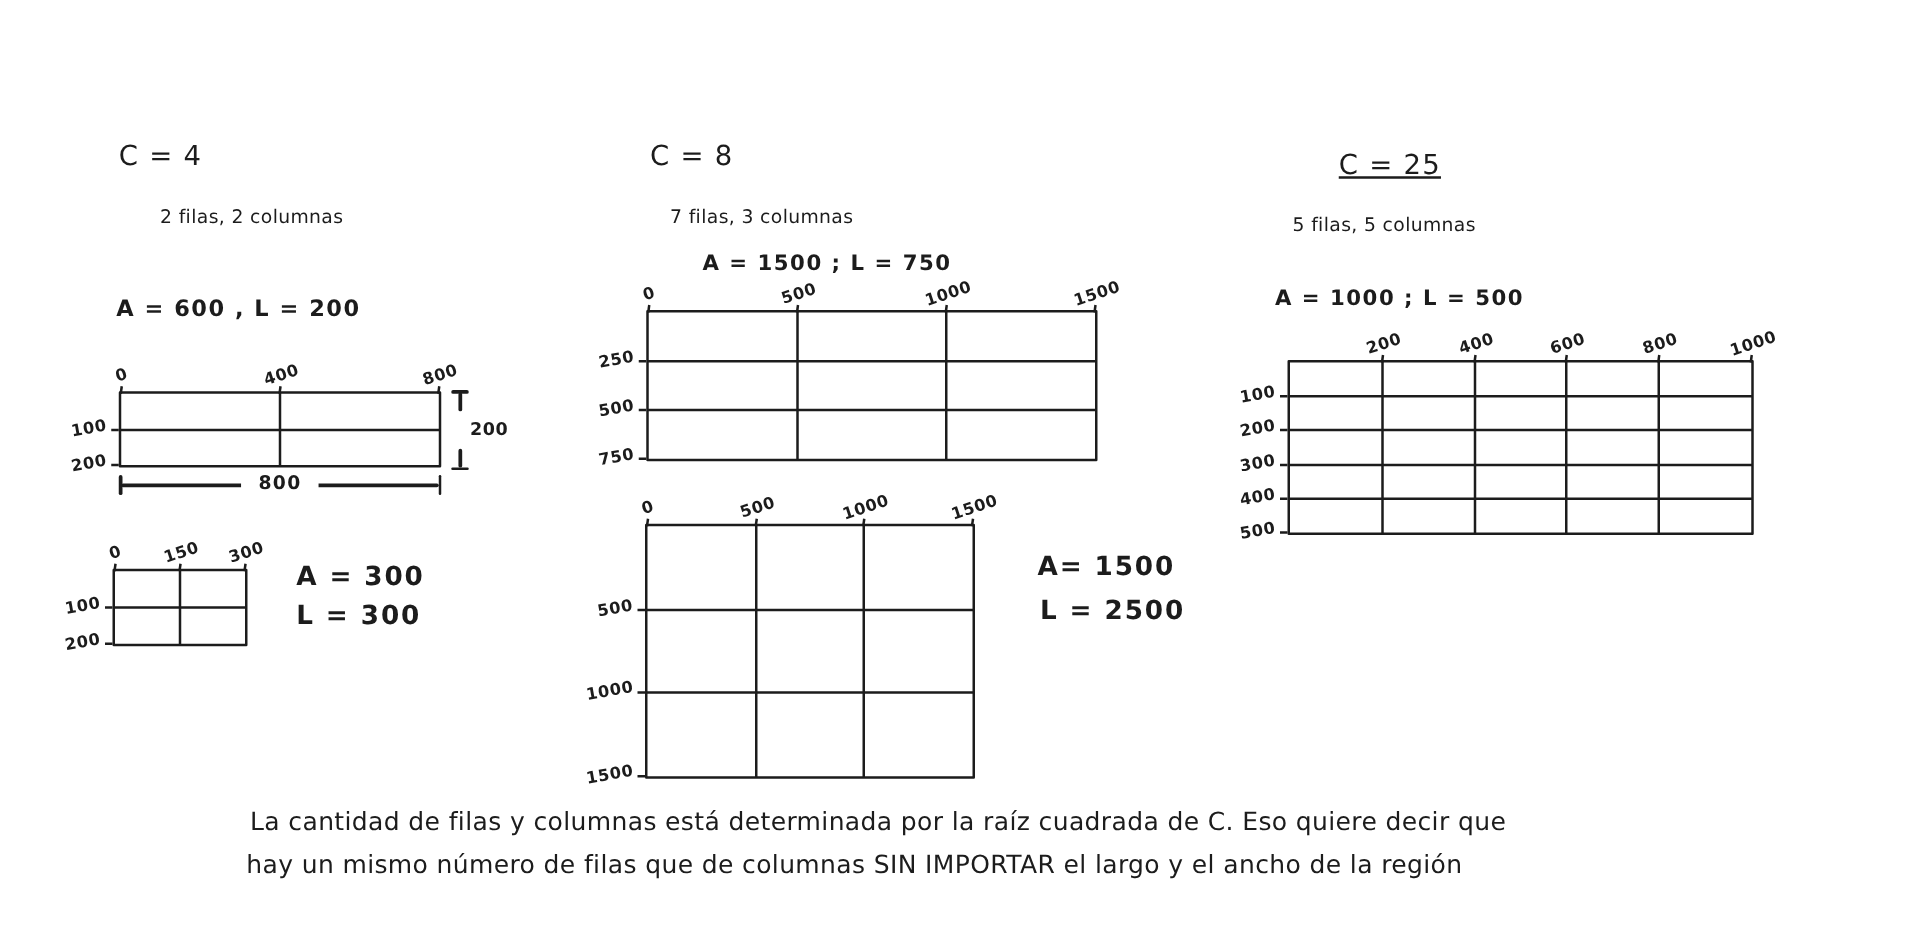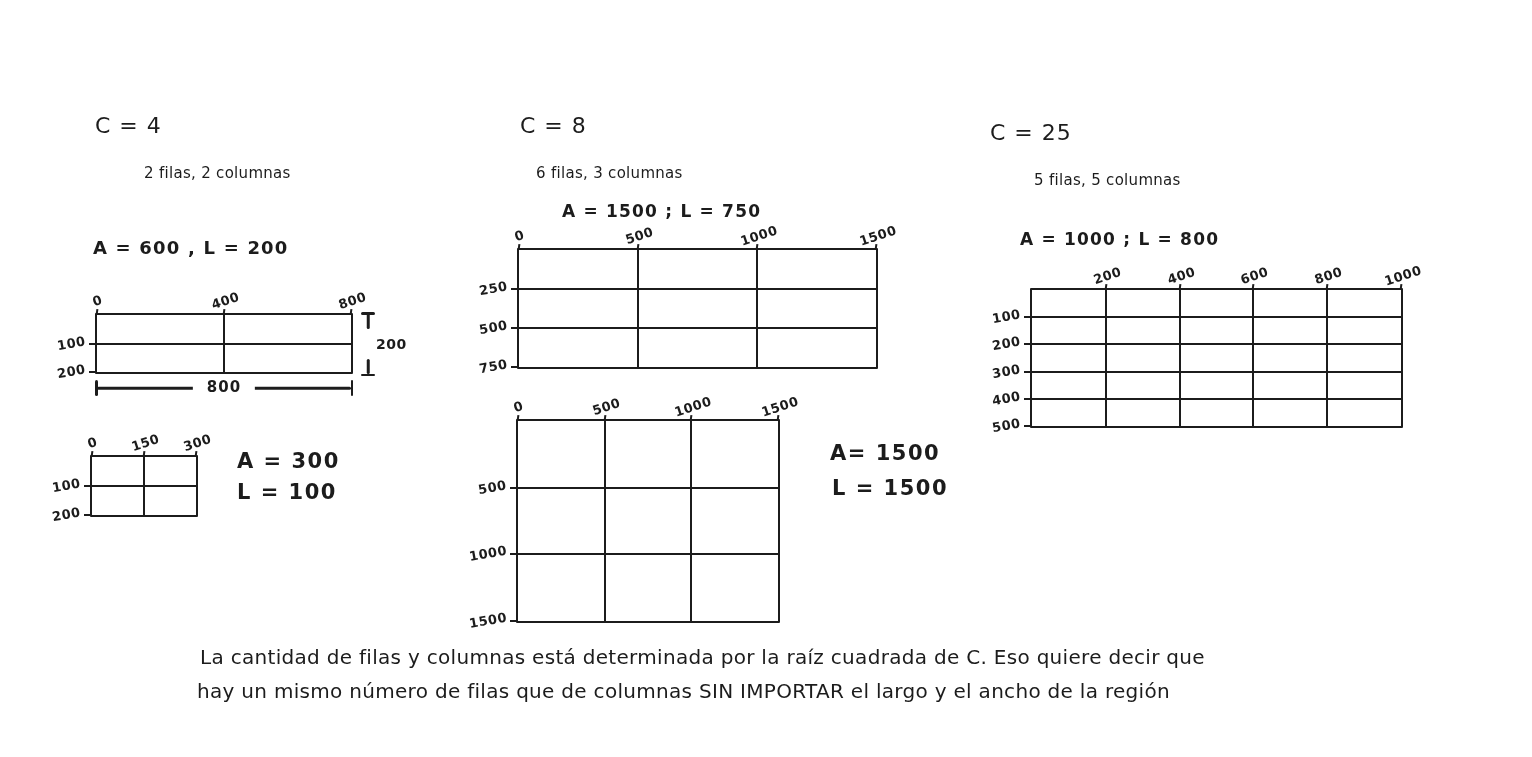--- a/index.html
+++ b/index.html
@@ -96,21 +96,21 @@
     letter-spacing: 1px;
   }
 </style>
 </head>
 <body>
 
 <div class="canvas">
 
 
   <div class="abs c-label" style="left:95px; top:113px;">C = 4</div>
-  <div class="abs note" style="left:144px; top:164px;">2 filas, 2 columnas</div>
+  <div class="abs note" style="left:128px; top:164px;">2 filas, 2 columnas</div>
   <div class="abs params" style="left:93px; top:237px;">A = 600 ,   L = 200</div>
 
   <div class="grid-box" style="left:95px; top:313px; width:258px; height:61px;">
       <div class="gline h" style="top: 50%;"></div>
       <div class="gline v" style="left: 50%;"></div>
       <div class="xtick-mark" style="left: 0%;"></div>
       <div class="xtick-label" style="left: 0%;">0</div>
       <div class="xtick-mark" style="left: 50%;"></div>
       <div class="xtick-label" style="left: 50%;">400</div>
       <div class="xtick-mark" style="left: 100%;"></div>
@@ -144,24 +144,24 @@
       <div class="xtick-mark" style="left: 50%;"></div>
       <div class="xtick-label" style="left: 50%;">150</div>
       <div class="xtick-mark" style="left: 100%;"></div>
       <div class="xtick-label" style="left: 100%;">300</div>
       <div class="ytick-mark" style="top: 50%;"></div>
       <div class="ytick-label" style="top: 50%;">100</div>
       <div class="ytick-mark" style="top: 100%;"></div>
       <div class="ytick-label" style="top: 100%;">200</div>
     </div>
   <div class="abs side-label" style="left:237px; top:449px;">A = 300</div>
-  <div class="abs side-label" style="left:237px; top:480px;">L = 100</div>
+  <div class="abs side-label" style="left:237px; top:480px;">L = 300</div>
 
   <div class="abs c-label" style="left:520px; top:113px;">C = 8</div>
-  <div class="abs note" style="left:536px; top:164px;">6 filas, 3 columnas</div>
+  <div class="abs note" style="left:536px; top:164px;">7 filas, 3 columnas</div>
   <div class="abs params" style="left:562px; top:201px; font-size:17px;">A = 1500 ;   L = 750</div>
 
   <div class="grid-box" style="left:517px; top:248px; width:361px; height:121px;">
       <div class="gline h" style="top: 33.3333%;"></div>
       <div class="gline h" style="top: 66.6667%;"></div>
       <div class="gline v" style="left: 33.3333%;"></div>
       <div class="gline v" style="left: 66.6667%;"></div>
       <div class="xtick-mark" style="left: 0%;"></div>
       <div class="xtick-label" style="left: 0%;">0</div>
       <div class="xtick-mark" style="left: 33.33%;"></div>
@@ -192,25 +192,25 @@
       <div class="xtick-mark" style="left: 100%;"></div>
       <div class="xtick-label" style="left: 100%;">1500</div>
       <div class="ytick-mark" style="top: 33.33%;"></div>
       <div class="ytick-label" style="top: 33.33%;">500</div>
       <div class="ytick-mark" style="top: 66.67%;"></div>
       <div class="ytick-label" style="top: 66.67%;">1000</div>
       <div class="ytick-mark" style="top: 100%;"></div>
       <div class="ytick-label" style="top: 100%;">1500</div>
     </div>
   <div class="abs side-label" style="left:830px; top:441px;">A= 1500</div>
-  <div class="abs side-label" style="left:832px; top:476px;">L = 1500</div>
-
-  <div class="abs c-label" style="left:990px; top:120px;">C = 25</div>
+  <div class="abs side-label" style="left:832px; top:476px;">L = 2500</div>
+
+  <div class="abs c-label" style="left:1071px; top:120px;text-decoration:underline;">C = 25</div>
   <div class="abs note" style="left:1034px; top:171px;">5 filas, 5 columnas</div>
-  <div class="abs params" style="left:1020px; top:229px; font-size:17px;">A = 1000  ;   L = 800</div>
+  <div class="abs params" style="left:1020px; top:229px; font-size:17px;">A = 1000  ;   L = 500</div>
 
   <div class="grid-box" style="left:1030px; top:288px; width:373px; height:140px;">
       <div class="gline h" style="top: 20%;"></div>
       <div class="gline h" style="top: 40%;"></div>
       <div class="gline h" style="top: 60%;"></div>
       <div class="gline h" style="top: 80%;"></div>
       <div class="gline v" style="left: 20%;"></div>
       <div class="gline v" style="left: 40%;"></div>
       <div class="gline v" style="left: 60%;"></div>
       <div class="gline v" style="left: 80%;"></div>

